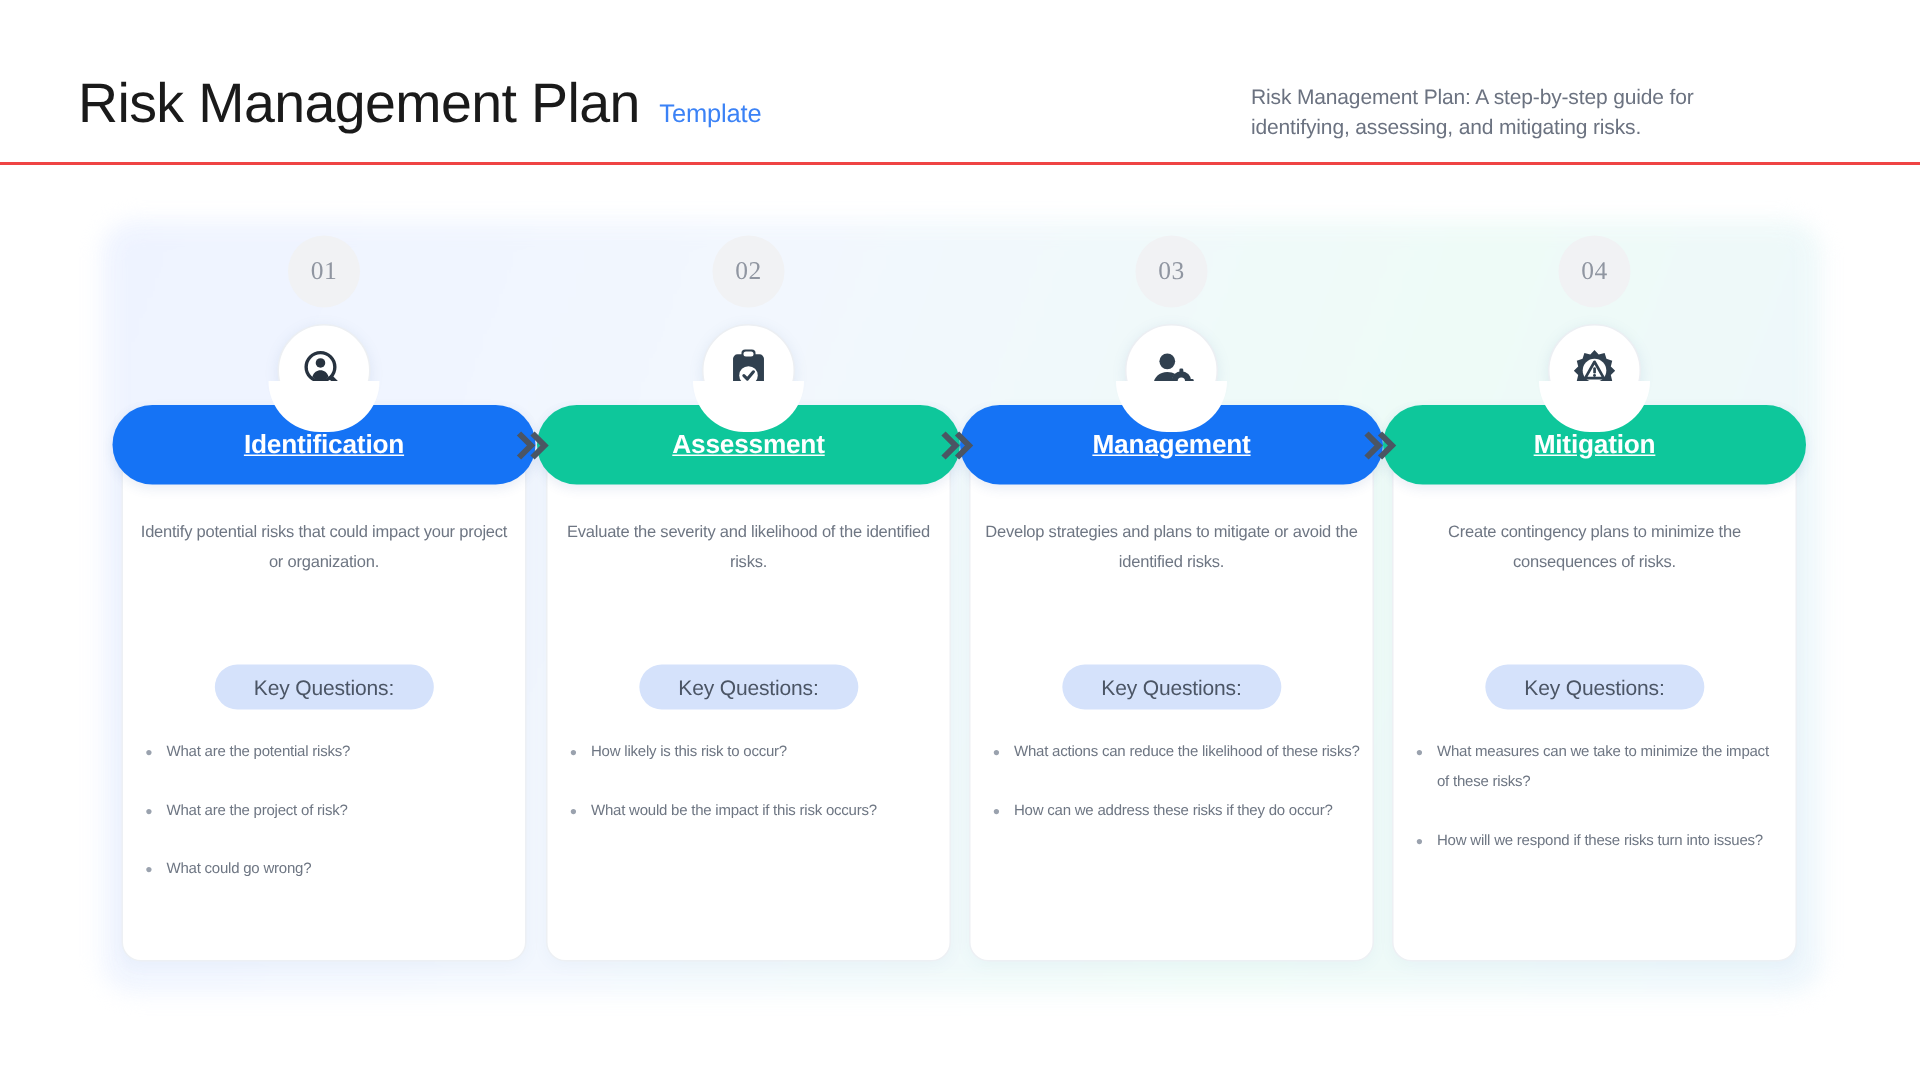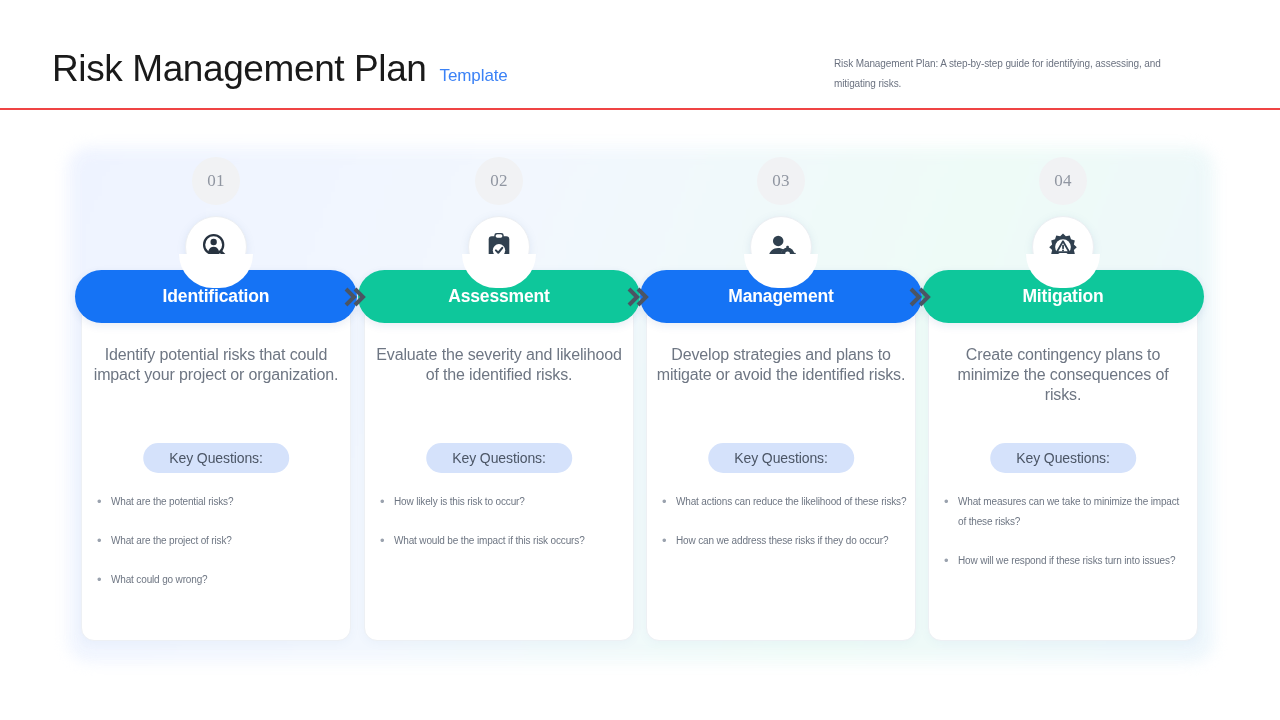--- a/index.html
+++ b/index.html
@@ -42,21 +42,21 @@
     font-weight: 400;
     color: #3b82f6;
     letter-spacing: -0.1px;
     line-height: 1;
   }
   .header-desc {
     position: absolute;
     left: 834px;
     top: 54px;
     width: 360px;
-    font-size: 10px;
+    font-size: 14px;
     line-height: 20px;
     color: #6b7280;
     letter-spacing: -0.1px;
   }
 
   
   .stage {
     position: absolute;
     left: 0; top: 110px;
     width: 1280px;
@@ -154,20 +154,21 @@
     align-items: center;
     justify-content: center;
     z-index: 5;
     box-shadow: 0 3px 8px rgba(40,80,160,0.10);
   }
   .pill span {
     font-size: 17.5px;
     font-weight: 700;
     color: #ffffff;
     letter-spacing: -0.15px;
+    text-decoration: underline;
   }
   .pill.blue  { background: #1573f5; }
   .pill.teal  { background: #0ec79b; }
 
   
   .pill-notch {
     position: absolute;
     left: 50%;
     transform: translateX(-50%);
     top: -16px;
@@ -188,21 +189,21 @@
   .chev-1 { left: 627px; }
   .chev-2 { left: 909px; }
 
   
   .desc {
     position: absolute;
     left: 16px;
     top: 235px;
     width: 250px;
     text-align: center;
-    font-size: 16px;
+    font-size: 11px;
     line-height: 20px;
     color: #6e7683;
     letter-spacing: -0.15px;
     z-index: 3;
   }
 
   
   .kq {
     position: absolute;
     left: 50%;

